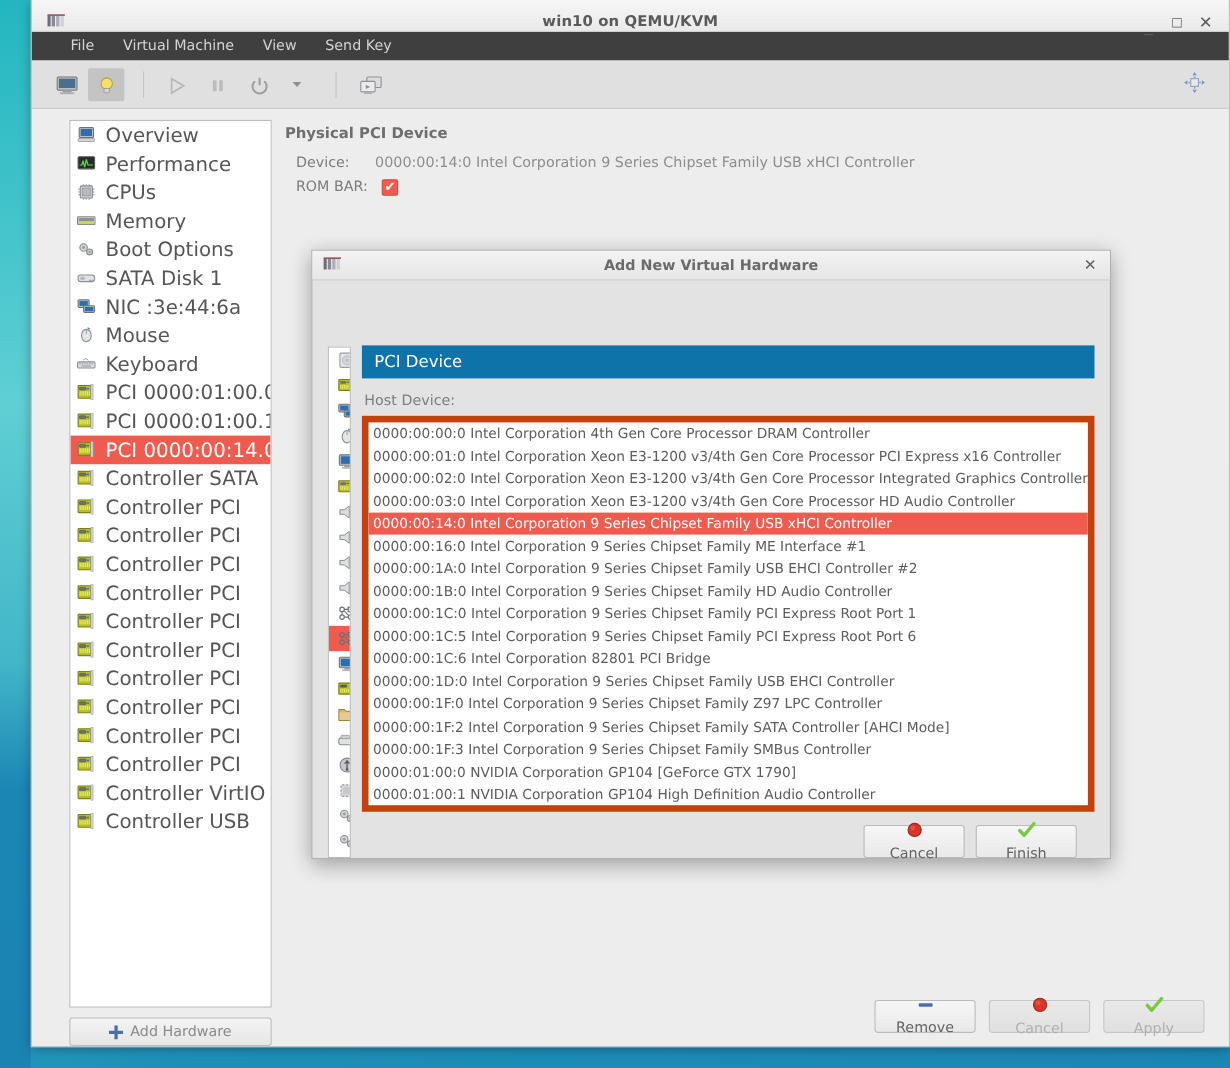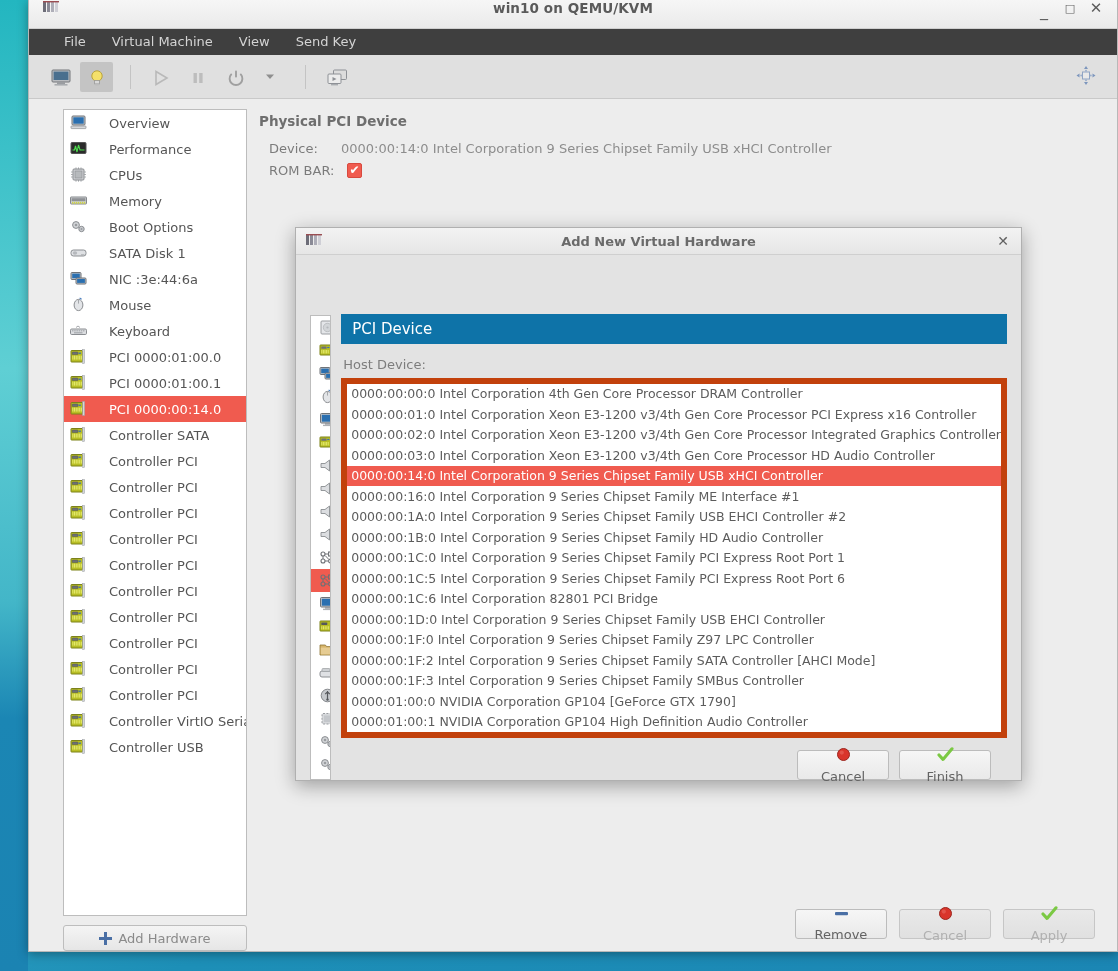--- a/index.html
+++ b/index.html
@@ -27,21 +27,21 @@
     background: #ededed;
     border: 1px solid #b8b8b8;
     border-top: none;
     box-shadow: 0 2px 10px rgba(0,0,0,.35);
     display: flex; flex-direction: column;
   }
   .titlebar {
     height: 29px; min-height:29px;
     background: linear-gradient(180deg,#f6f6f6 0%,#eaeaea 100%);
     border-bottom: 1px solid #cfcfcf;
-    display: flex; align-items: flex-start; position: relative;
+    display: flex; align-items: flex-end; position: relative;
   }
   .titlebar .app-ico { margin-left: 14px; }
   .titlebar .title {
     position: absolute; left: 0; right: 0; text-align: center;
     font-size: 13.5px; font-weight: bold; color: #5a5a5a;
     letter-spacing: .1px; pointer-events: none;
   }
   .wbtns { margin-left: auto; display: flex; align-items: center; gap: 12px; padding-right: 14px; }
   .wbtn { color:#5c5c5c; font-size: 13px; line-height: 1; width:14px; text-align:center; cursor:default;}
   .wbtn.mini{ font-size:16px; position:relative; top:3px;}
@@ -74,22 +74,22 @@
   
   .body {
     flex: 1; display: flex; padding: 10px 0 0 0; position: relative; background:#ededed;
   }
   .leftcol { width: 218px; padding: 0 0 0 34px; display: flex; flex-direction: column; }
   .hwlist {
     background: #fff; border: 1px solid #bdbdbd; flex: 1; overflow: hidden;
     height: 811px;
   }
   .hwrow {
-    height: 26px; display: flex; align-items: center; padding-left: 6px; gap: 21px;
-    color: #555; font-size: 13px; white-space: nowrap; text-align: right;
+    height: 26px; display: flex; align-items: center; padding-left: 6px; gap: 8px;
+    color: #555; font-size: 18px; white-space: nowrap; text-align: right;
   }
   .hwrow.sel { background: #f05b4f; color: #fff; }
   .hwrow .lbl{ overflow:hidden; text-overflow: clip; }
   .addhw {
     margin-top: 9px; height: 26px; background: linear-gradient(180deg,#f4f4f4,#e6e6e6);
     border: 1px solid #bdbdbd; border-radius: 3px;
     display: flex; align-items: center; justify-content: center; gap: 6px;
     color: #8a8a8a; font-size: 13px;
   }
 
@@ -115,21 +115,21 @@
     display: flex; align-items: center; justify-content: center; gap: 7px;
     font-size: 13px; color: #636363; flex-direction: column;
   }
   .btn.disabled { color: #b0b0b0; background: linear-gradient(180deg,#e9e9e9,#e0e0e0); border-color:#c6c6c6;}
 
   
   #dialog {
     position: absolute; left: 283px; top: 227px; width: 727px; height: 554px;
     background: #e3e3e3; border: 1px solid #b0b0b0;
     box-shadow: 0 5px 18px rgba(0,0,0,.33);
-    display: flex; flex-direction: column; margin-left: 12px;
+    display: flex; flex-direction: column;
   }
   .dlg-title {
     height: 27px; min-height:27px; background: linear-gradient(180deg,#f3f3f3,#e6e6e6);
     border-bottom: 1px solid #cfcfcf; display: flex; align-items: center; position: relative;
   }
   .dlg-title .dico{ margin-left: 10px; }
   .dlg-title .t {
     position: absolute; left:0; right: 0; text-align: center;
     font-size: 13px; font-weight: bold; color: #6a6a6a;
   }

